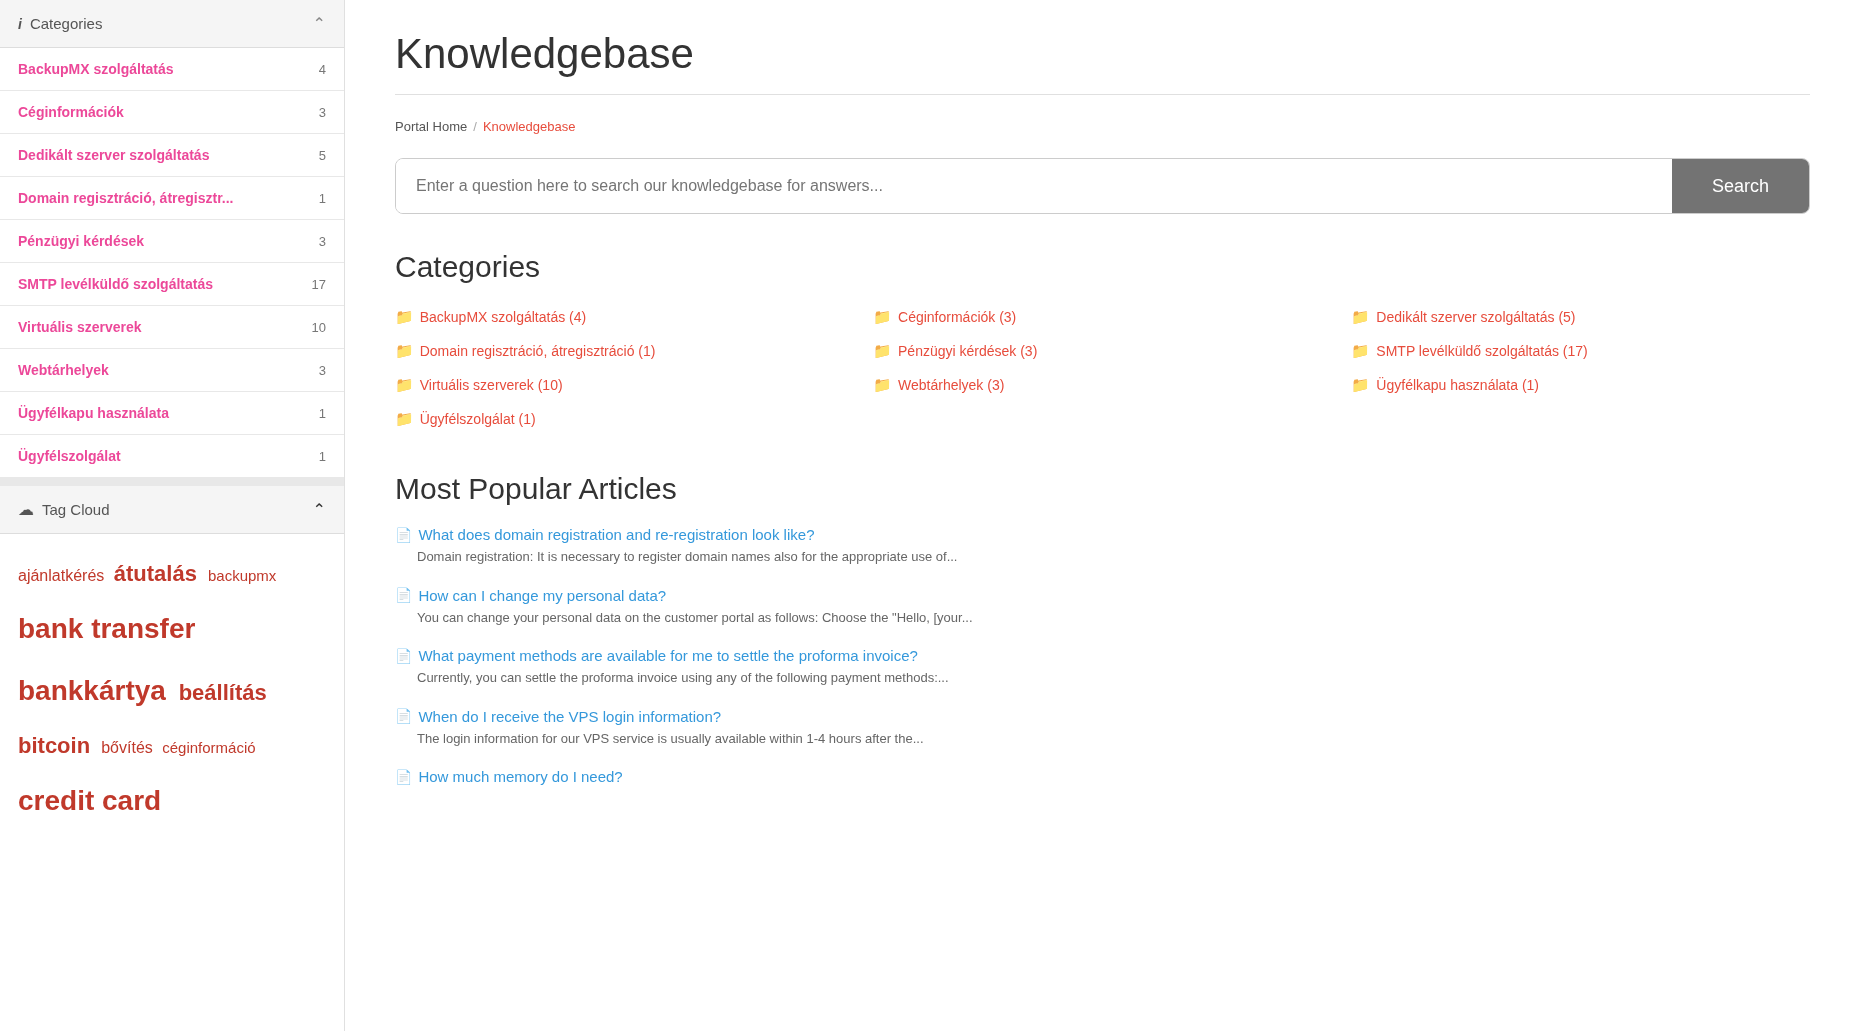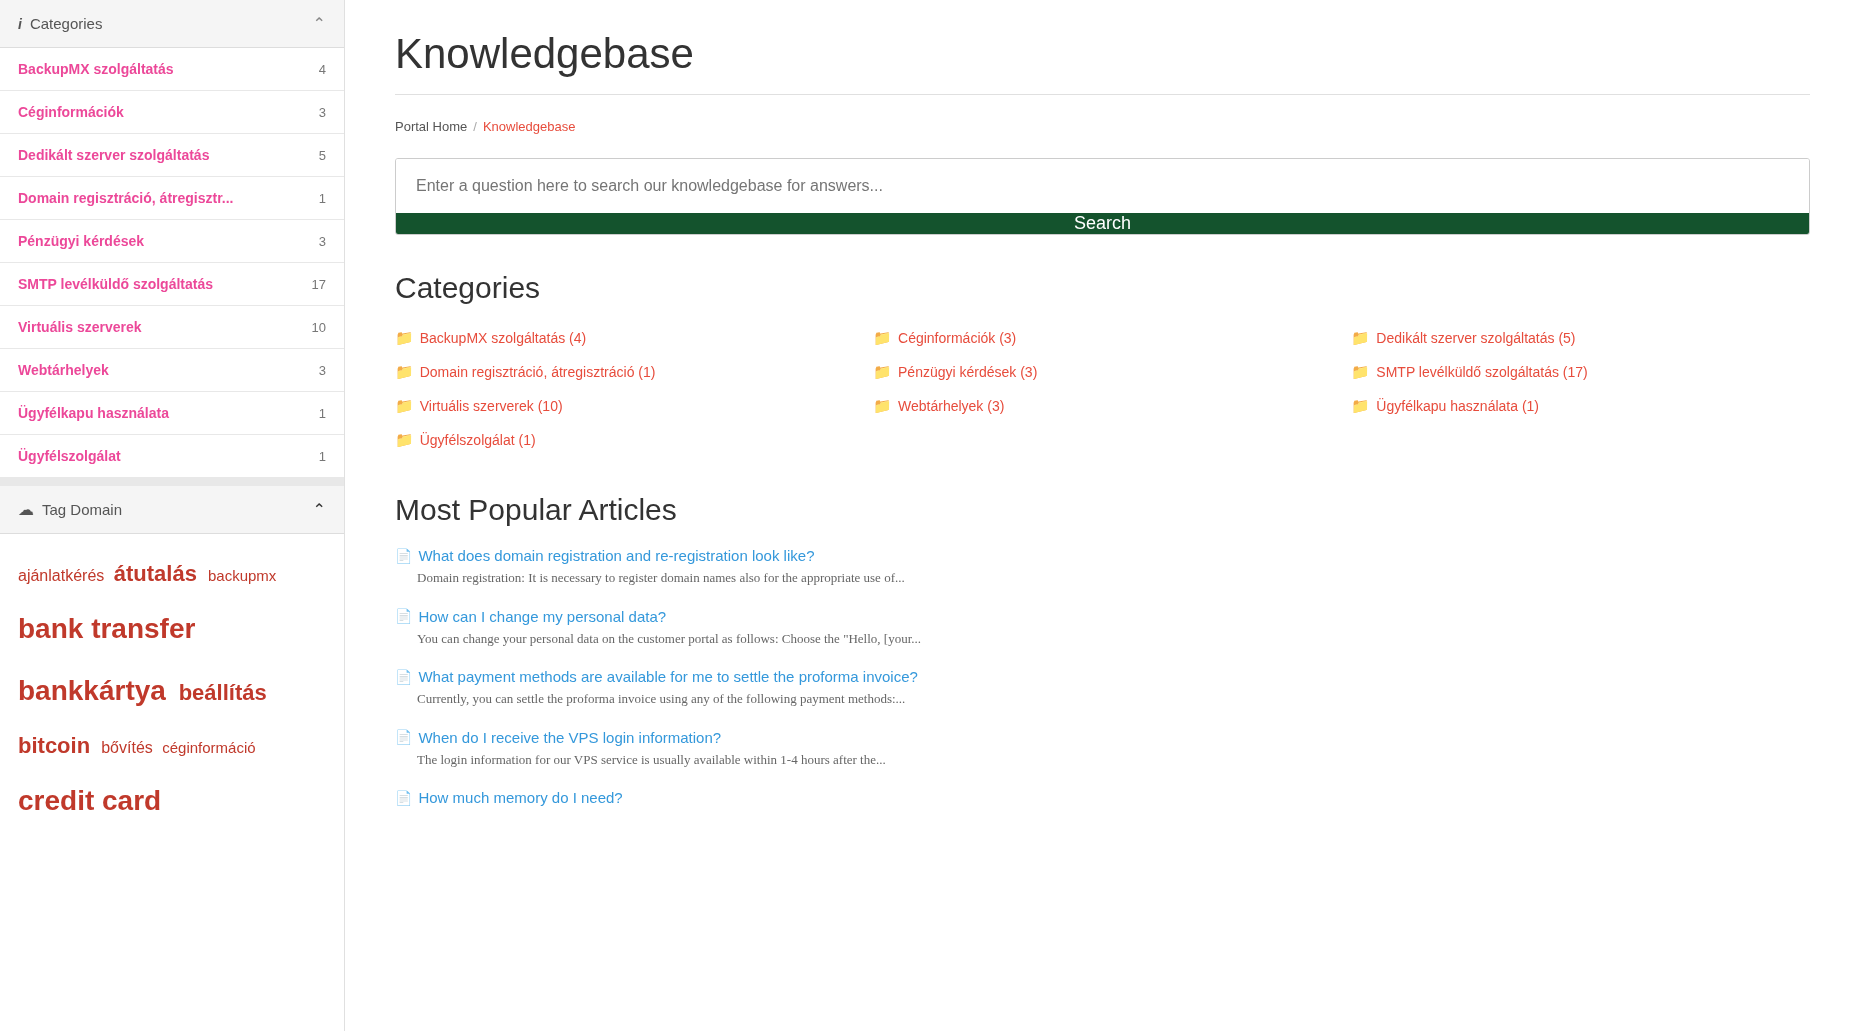--- a/index.html
+++ b/index.html
@@ -121,34 +121,33 @@
       border: none;
       border-top: 1px solid #e0e0e0;
       margin: 16px 0 24px 0;
     }
 
     
     .search-bar {
       display: flex;
       margin-bottom: 36px;
       border: 1px solid #ccc;
-      border-radius: 3px;
+      border-radius: 8px;
       overflow: hidden;
-      flex-direction: column;
     }
     .search-input {
       flex: 1;
       padding: 18px 20px;
       font-size: 16px;
       color: #aaa;
       border: none;
       outline: none;
     }
     .search-button {
-      background: #14532d;
+      background: #737373;
       color: #fff;
       border: none;
       padding: 0 40px;
       font-size: 18px;
       font-weight: 400;
       cursor: pointer;
       white-space: nowrap;
     }
 
     
@@ -201,21 +200,20 @@
     .article-icon {
       color: #3498db;
       font-size: 14px;
       flex-shrink: 0;
     }
     .article-excerpt {
       font-size: 13px;
       color: #666;
       line-height: 1.5;
       margin-left: 22px;
-      font-family: Liberation Serif, serif;
     }
   </style>
 </head>
 <body>
 
 <aside class="sidebar">
   <div class="sidebar-section-header">
     <span class="sidebar-section-header-title">
       <span style="color:#555; font-style:italic; font-weight:bold; font-size:14px;">i</span>
       <span>Categories</span>
@@ -263,21 +261,21 @@
       <div class="sidebar-cat-item">
     <span class="sidebar-cat-label">Ügyfélszolgálat</span>
     <span class="sidebar-cat-count">1</span>
   </div>
     </div>
 
   <div class="tag-cloud-section">
     <div class="tag-cloud-header">
       <span class="tag-cloud-header-title">
         <span style="font-size:16px;">☁</span>
-        <span>Tag Domain</span>
+        <span>Tag Cloud</span>
       </span>
       <span class="chevron">⌃</span>
     </div>
     <div class="tag-cloud-body" id="tag-cloud-body"><span class="tag tag-sm">ajánlatkérés </span><span class="tag tag-lg">átutalás </span><span class="tag tag-md">backupmx </span><span class="tag tag-xl">bank transfer </span><span class="tag tag-xl">bankkártya </span><span class="tag tag-lg">beállítás </span><span class="tag tag-lg">bitcoin </span><span class="tag tag-sm">bővítés </span><span class="tag tag-md">céginformáció </span><span class="tag tag-xl">credit card </span></div>
   </div>
 </aside>
 
 <main class="main-content">
   <h1 class="page-title">Knowledgebase</h1>
   <hr class="divider">

